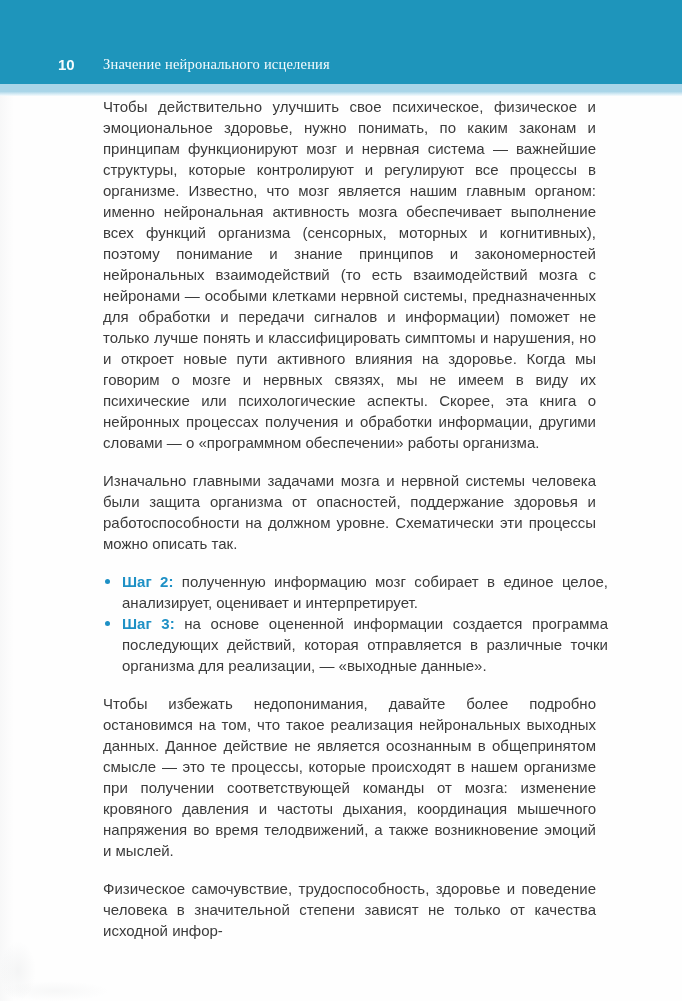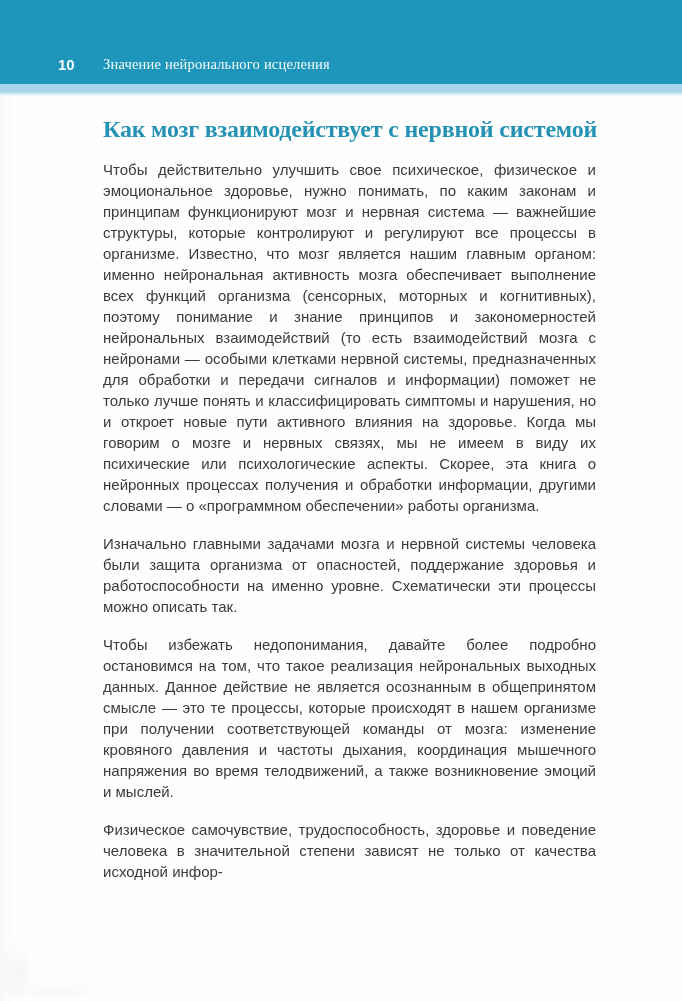--- a/index.html
+++ b/index.html
@@ -98,27 +98,36 @@
     <span class="pagenum">10</span>
     <span class="running">Значение нейронального  исцеления</span>
   </header>
 
   <div class="strip"></div>
   <div class="edge-noise"></div>
   <div class="corner-smudge"></div>
 
   <main class="content">
 
-    <h1>Как мозг взаимодействует с нервной системой</h1>
 
     <p>Чтобы действительно улучшить свое психическое, физическое и эмоциональное здоровье, нужно понимать, по каким законам и принципам функционируют мозг и нервная система — важнейшие структуры, которые контролируют и регулируют все процессы в организме. Известно, что мозг является нашим главным органом: именно нейрональная активность мозга обеспечивает выполнение всех функций организма (сенсорных, моторных и когнитивных), поэтому понимание и знание принципов и закономерностей нейрональных взаимодействий (то есть взаимодействий мозга с нейронами — особыми клетками нервной системы, предназначенных для обработки и передачи сигналов и информации) поможет не только лучше понять и классифицировать симптомы и нарушения, но и откроет новые пути активного влияния на здоровье. Когда мы говорим о мозге и нервных связях, мы не имеем в виду их психические или психологические аспекты. Скорее, эта книга о нейронных процессах получения и обработки информации, другими словами — о «программном обеспечении» работы организма.</p>
 
-    <p>Изначально главными задачами мозга и нервной системы человека были защита организма от опасностей, поддержание здоровья и работоспособности на именно уровне. Схематически эти процессы можно описать так.</p>
+    <p>Изначально главными задачами мозга и нервной системы человека были защита организма от опасностей, поддержание здоровья и работоспособности на должном уровне. Схематически эти процессы можно описать так.</p>
 
     <ul class="steps">
+      <li>
+        <span class="bullet"></span>
+        <span class="step-label">Шаг 2:</span>
+        <span>полученную информацию мозг собирает в единое целое, анализирует, оценивает и интерпретирует.</span>
+      </li>
+      <li>
+        <span class="bullet"></span>
+        <span class="step-label">Шаг 3:</span>
+        <span>на основе оцененной информации создается программа последующих действий, которая отправляется в различные точки организма для реализации, — «выходные данные».</span>
+      </li>
     </ul>
 
     <p>Чтобы избежать недопонимания, давайте более подробно остановимся на том, что такое реализация нейрональных выходных данных. Данное действие не является осознанным в общепринятом смысле — это те процессы, которые происходят в нашем организме при получении соответствующей команды от мозга: изменение кровяного давления и частоты дыхания, координация мышечного напряжения во время телодвижений, а также возникновение эмоций и мыслей.</p>
 
     <p>Физическое самочувствие, трудоспособность, здоровье и поведение человека в значительной степени зависят не только от качества исходной инфор-</p>
 
   </main>
 
 </div>
 

